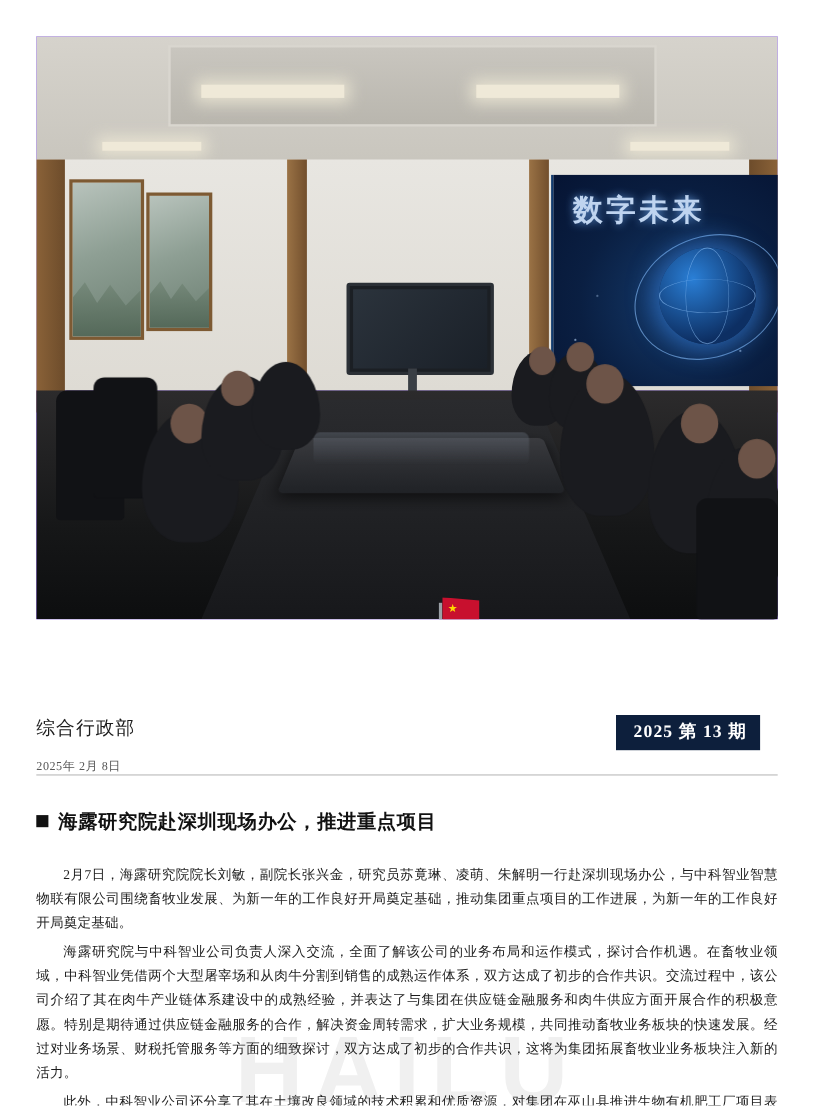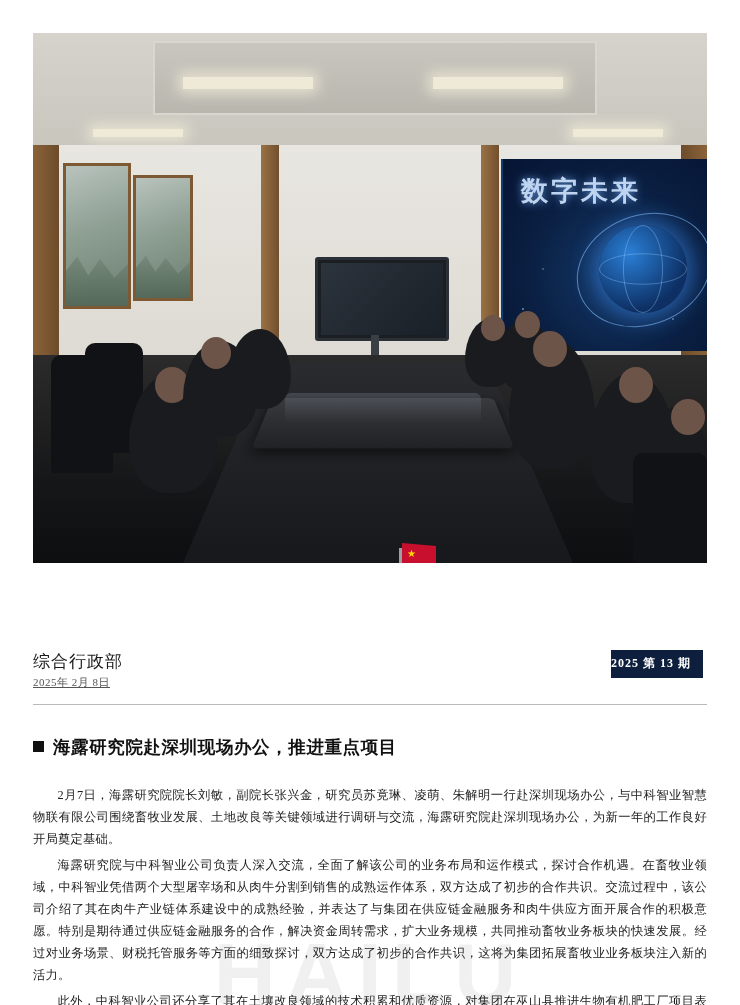--- a/index.html
+++ b/index.html
@@ -278,34 +278,33 @@
   .dept-name {
     font-family: "Liberation Serif", serif;
     font-size: 17px;
     color: #1b1b1b;
     letter-spacing: 1px;
   }
   .dept-date {
     font-family: "Liberation Serif", serif;
     font-size: 11px;
     color: #555;
-    margin-top: 2px;
+    margin-top: 16px;
     letter-spacing: .5px;
-    text-decoration: underline;
   }
   .issue-badge {
     position: absolute;
-    right: 4px;
+    right: 16px;
     top: 0;
     background: #0d1f3c;
     color: #ffffff;
     font-family: "Liberation Serif", serif;
-    font-size: 12px;
+    font-size: 16px;
     font-weight: bold;
-    padding: 5px 12px 6px 0;
+    padding: 5px 12px 6px 16px;
     letter-spacing: 1px;
   }
   .rule {
     border: 0;
     border-top: 1px solid #b9b9b9;
     margin: 10px 0 0 0;
   }
 
   .headline-row {
     display: flex;
@@ -422,20 +421,20 @@
     </div>
 
     <hr class="rule">
 
     <div class="headline-row">
       <span class="bullet-sq"></span>
       <h1 class="headline">海露研究院赴深圳现场办公，推进重点项目</h1>
     </div>
 
     <div class="body-text">
-      <p class="para">2月7日，海露研究院院长刘敏，副院长张兴金，研究员苏竟琳、凌萌、朱解明一行赴深圳现场办公，与中科智业智慧物联有限公司围绕畜牧业发展、土地改良等关键领域进行调研与交流，海露研究院赴深圳现场办公，为新一年的工作良好开局奠定基础。</p>
+      <p class="para">2月7日，海露研究院院长刘敏，副院长张兴金，研究员苏竟琳、凌萌、朱解明一行赴深圳现场办公，与中科智业智慧物联有限公司围绕畜牧业发展、为新一年的工作良好开局奠定基础，推动集团重点项目的工作进展，为新一年的工作良好开局奠定基础。</p>
       <p class="para">海露研究院与中科智业公司负责人深入交流，全面了解该公司的业务布局和运作模式，探讨合作机遇。在畜牧业领域，中科智业凭借两个大型屠宰场和从肉牛分割到销售的成熟运作体系，双方达成了初步的合作共识。交流过程中，该公司介绍了其在肉牛产业链体系建设中的成熟经验，并表达了与集团在供应链金融服务和肉牛供应方面开展合作的积极意愿。特别是期待通过供应链金融服务的合作，解决资金周转需求，扩大业务规模，共同推动畜牧业务板块的快速发展。经过对业务场景、财税托管服务等方面的细致探讨，双方达成了初步的合作共识，这将为集团拓展畜牧业业务板块注入新的活力。</p>
       <p class="para">此外，中科智业公司还分享了其在土壤改良领域的技术积累和优质资源，对集团在巫山县推进生物有机肥工厂项目表现出浓厚兴趣，希望参与其中，为项目提供技术和资源支撑。</p>
 
     </div>
 
   </div>
 </div>
 
 </body></html>

